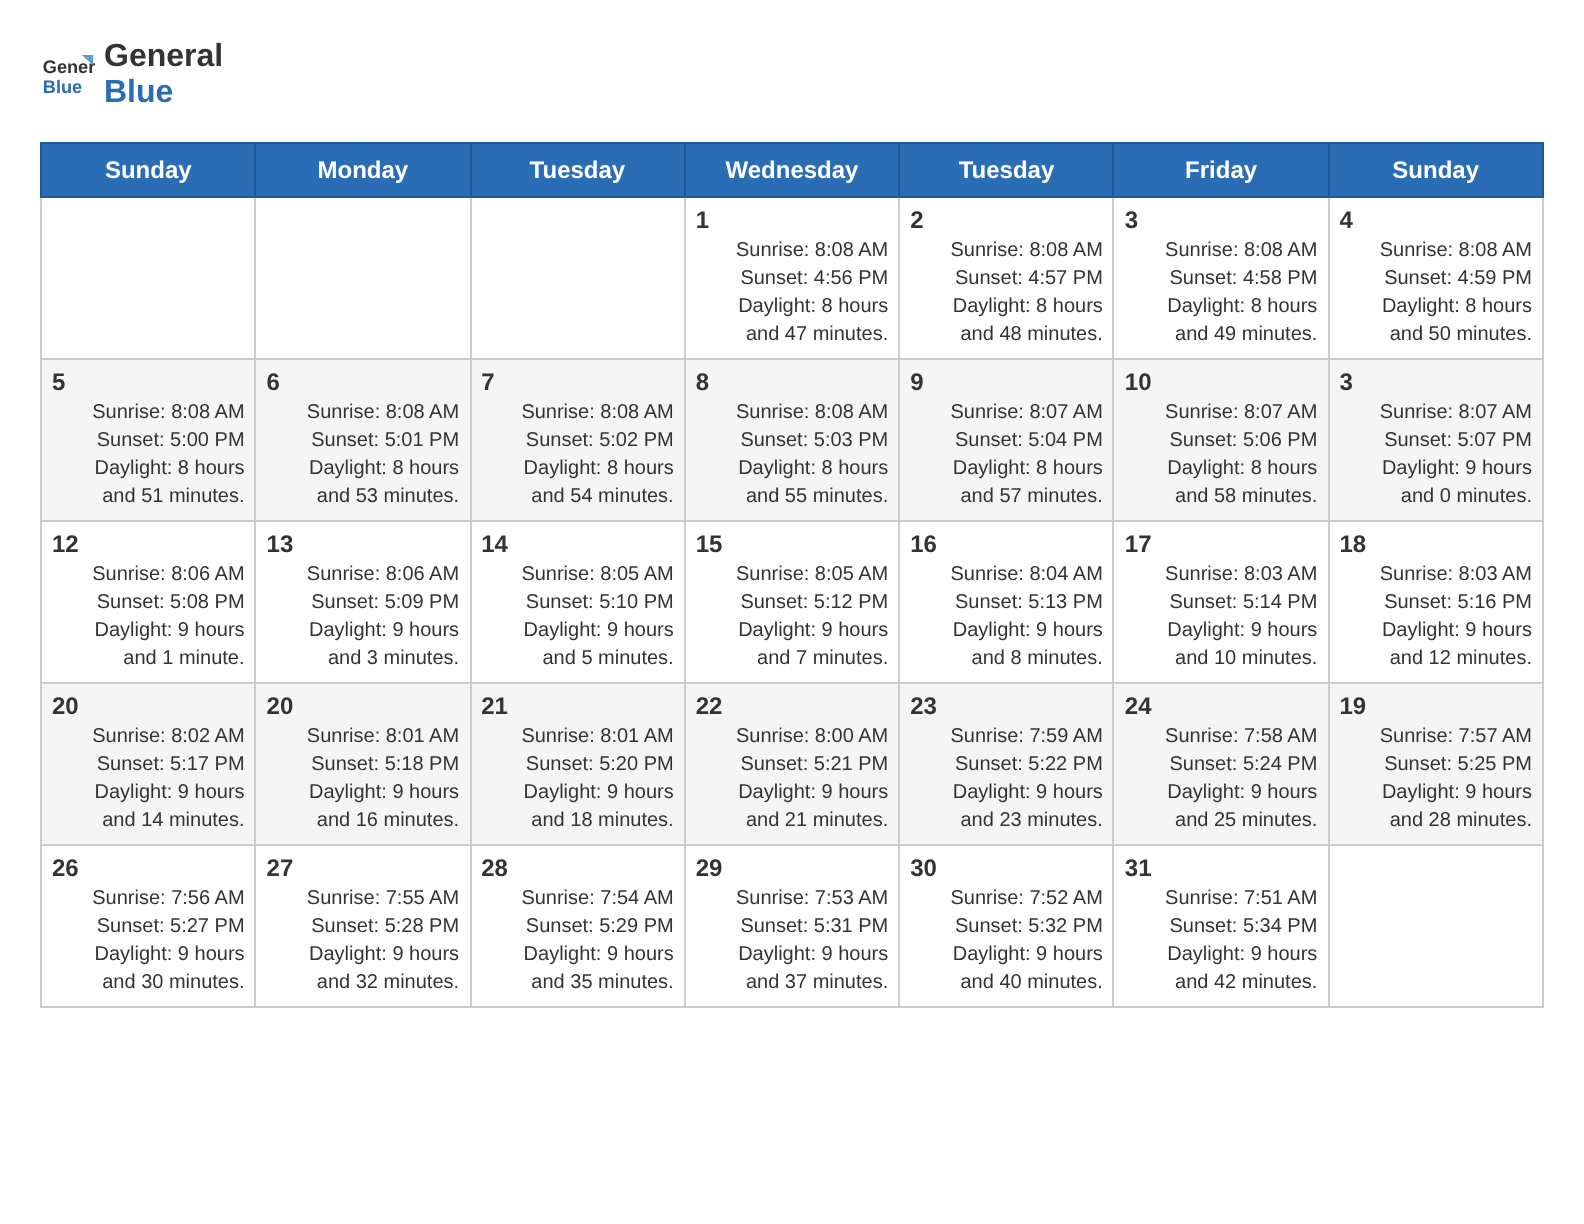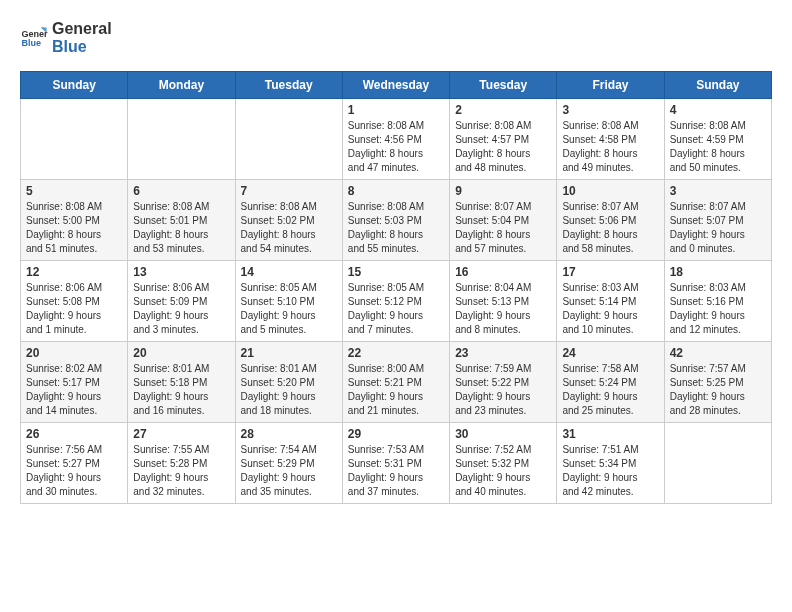--- a/index.html
+++ b/index.html
@@ -62,20 +62,21 @@
     .day-number {
       font-size: 12px;
       font-weight: bold;
       color: #333;
       margin-bottom: 2px;
     }
     .day-info {
       font-size: 10px;
       color: #333;
       line-height: 1.4;
+      text-align: right;
     }
     .empty-cell {
       background: #f9f9f9;
     }
     tr:nth-child(odd) td {
       background-color: #ffffff;
     }
     tr:nth-child(even) td {
       background-color: #f5f5f5;
     }
@@ -215,21 +216,21 @@
         </td>
         <td>
           <div class="day-number">23</div>
           <div class="day-info">Sunrise: 7:59 AM<br>Sunset: 5:22 PM<br>Daylight: 9 hours<br>and 23 minutes.</div>
         </td>
         <td>
           <div class="day-number">24</div>
           <div class="day-info">Sunrise: 7:58 AM<br>Sunset: 5:24 PM<br>Daylight: 9 hours<br>and 25 minutes.</div>
         </td>
         <td>
-          <div class="day-number">42</div>
+          <div class="day-number">19</div>
           <div class="day-info">Sunrise: 7:57 AM<br>Sunset: 5:25 PM<br>Daylight: 9 hours<br>and 28 minutes.</div>
         </td>
       </tr>
       <tr>
         <td>
           <div class="day-number">26</div>
           <div class="day-info">Sunrise: 7:56 AM<br>Sunset: 5:27 PM<br>Daylight: 9 hours<br>and 30 minutes.</div>
         </td>
         <td>
           <div class="day-number">27</div>

